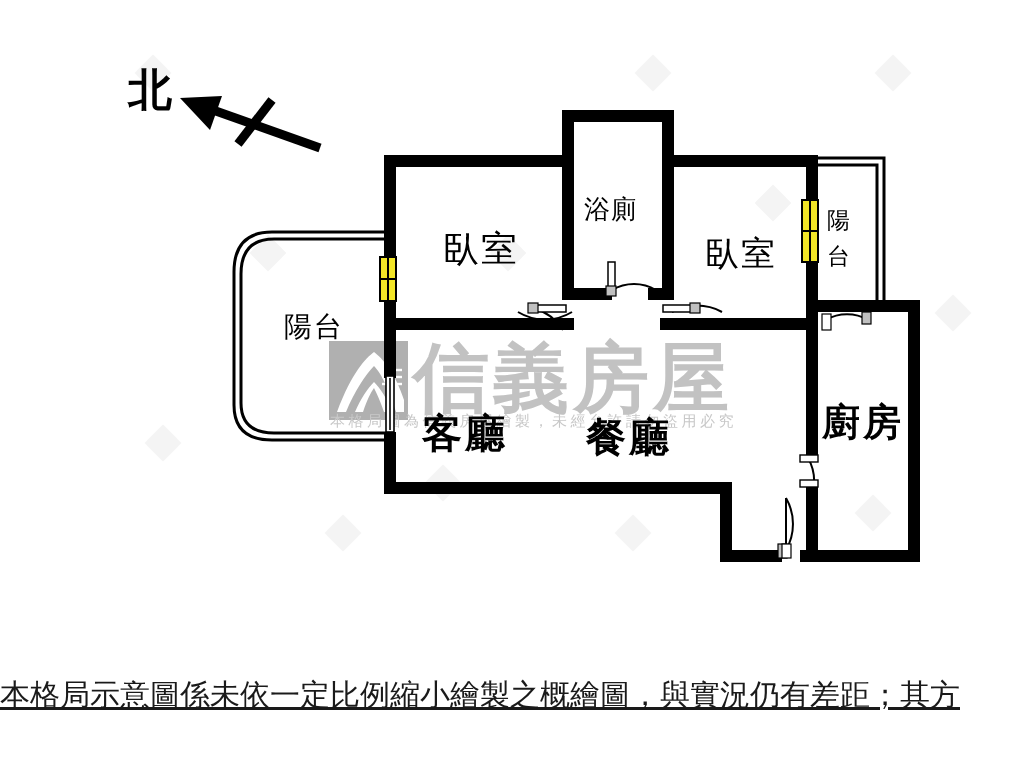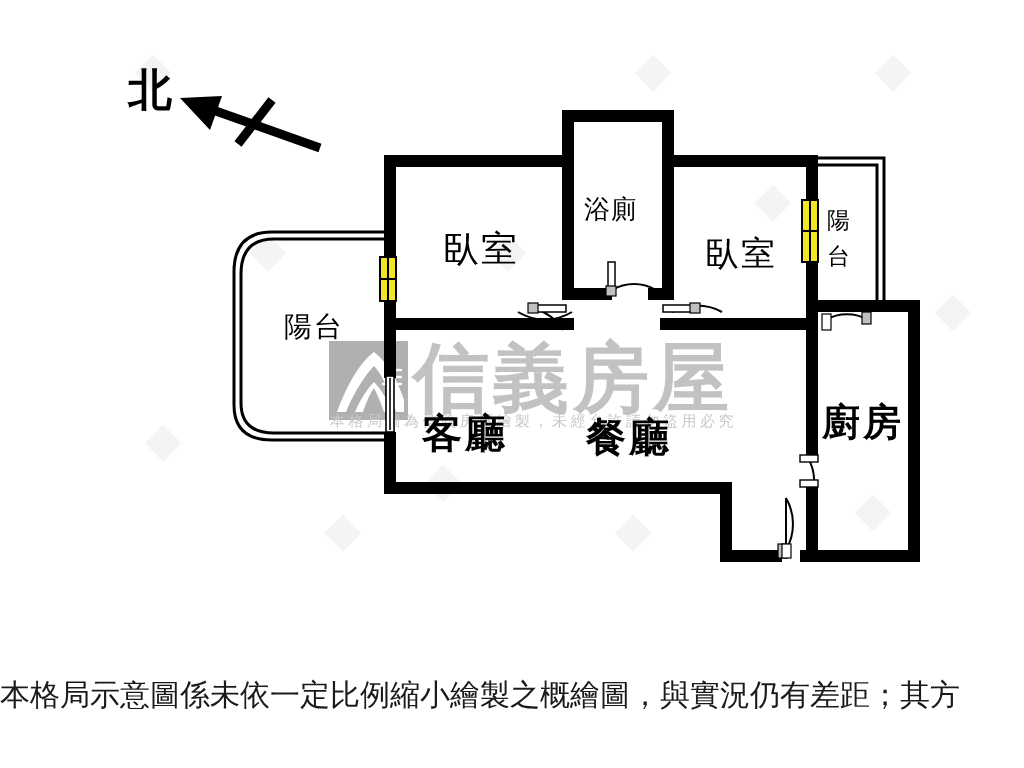--- a/index.html
+++ b/index.html
@@ -33,21 +33,21 @@
     left: 0px;
     top: 600px;
     width: 1024px;
     font-family: "DejaVu Serif", "Liberation Serif", serif;
     font-size: 30px;
     line-height: 38px;
     color: #1a1a1a;
     letter-spacing: 0px;
     white-space: pre-wrap;
   }
-  .disc-line { display: block; }
+  .disc-line { display: block; text-decoration: underline; }
   text { font-family: "DejaVu Sans", "Liberation Sans", sans-serif; }
 </style>
 </head>
 <body>
 
 <div id="plan-root">
 
   <svg id="floorplan-svg" viewBox="0 0 1024 768">
 
     <g opacity="1">

